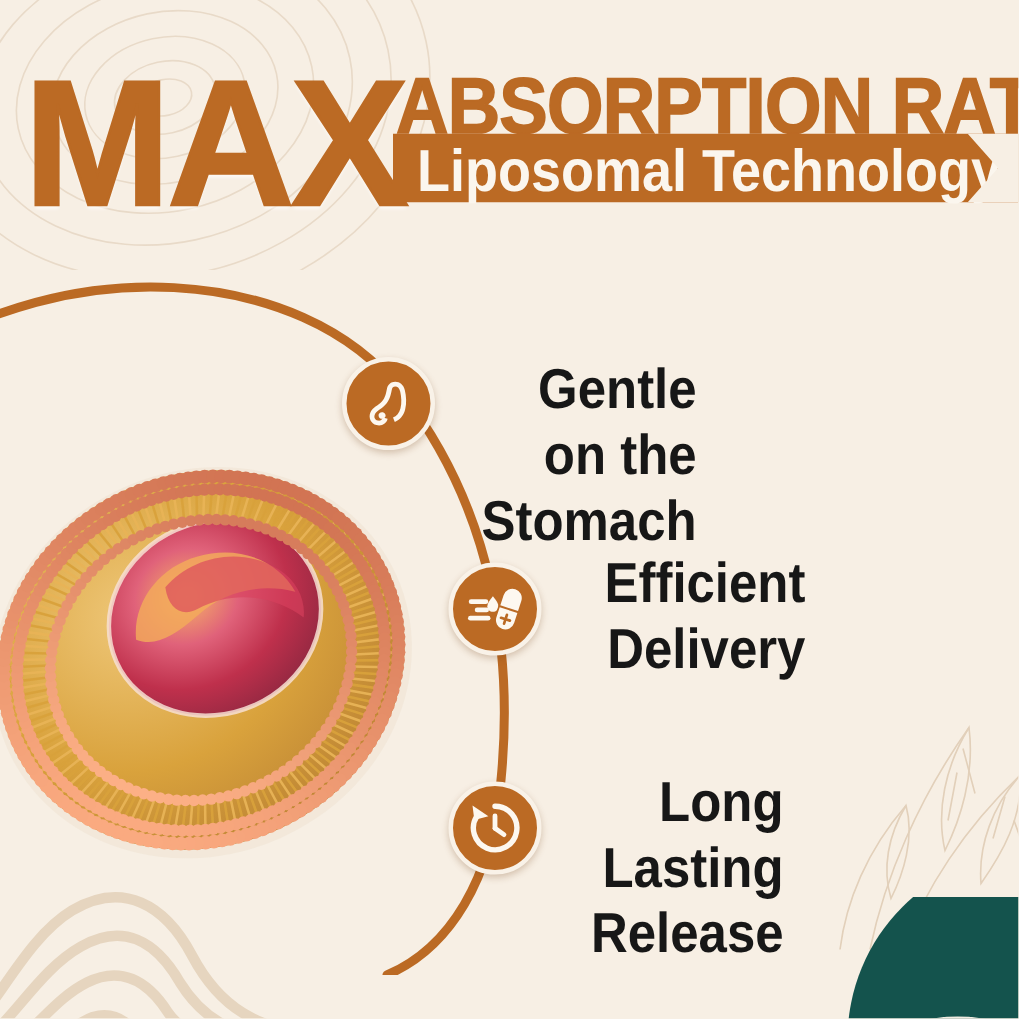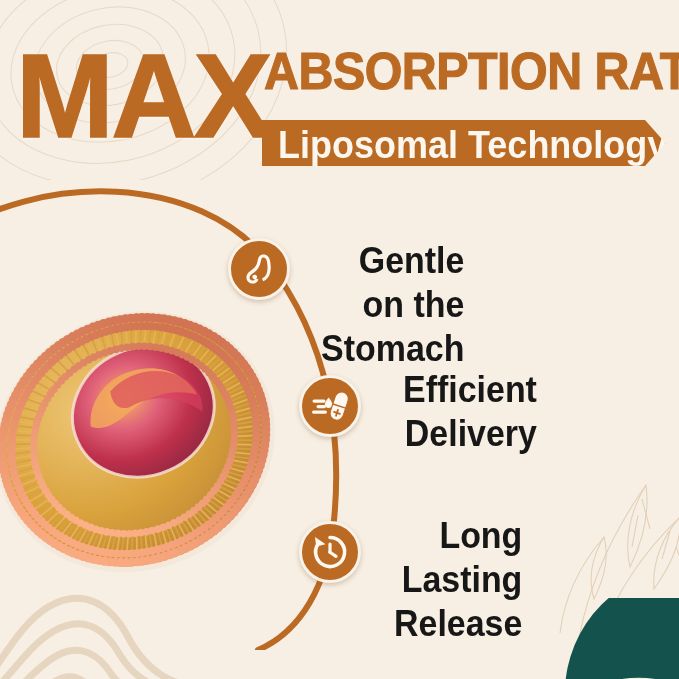--- a/index.html
+++ b/index.html
@@ -47,21 +47,21 @@
     font-size:47px;
     line-height:47px;
     letter-spacing:-0.5px;
     color:#bb6a24;
     transform:scaleX(1.03) scaleY(1.12);
     transform-origin:left top;
     -webkit-text-stroke:1px #bb6a24;
     white-space:nowrap;
   }
   #tech-banner{
-    position:absolute;left:262px;top:120px;
+    position:absolute;left:262px;top:89px;
     width:417px;height:46px;
   }
   #tech-banner .banner-shape{
     position:absolute;inset:0;
     background:#bb6a24;
     clip-path:polygon(0 0, 100% 0, 100% 100%, 0 100%, 0 100%);
   }
   #tech-banner .banner-notch{
     position:absolute;right:0;top:0;width:34px;height:46px;
     background:#f7efe4;

